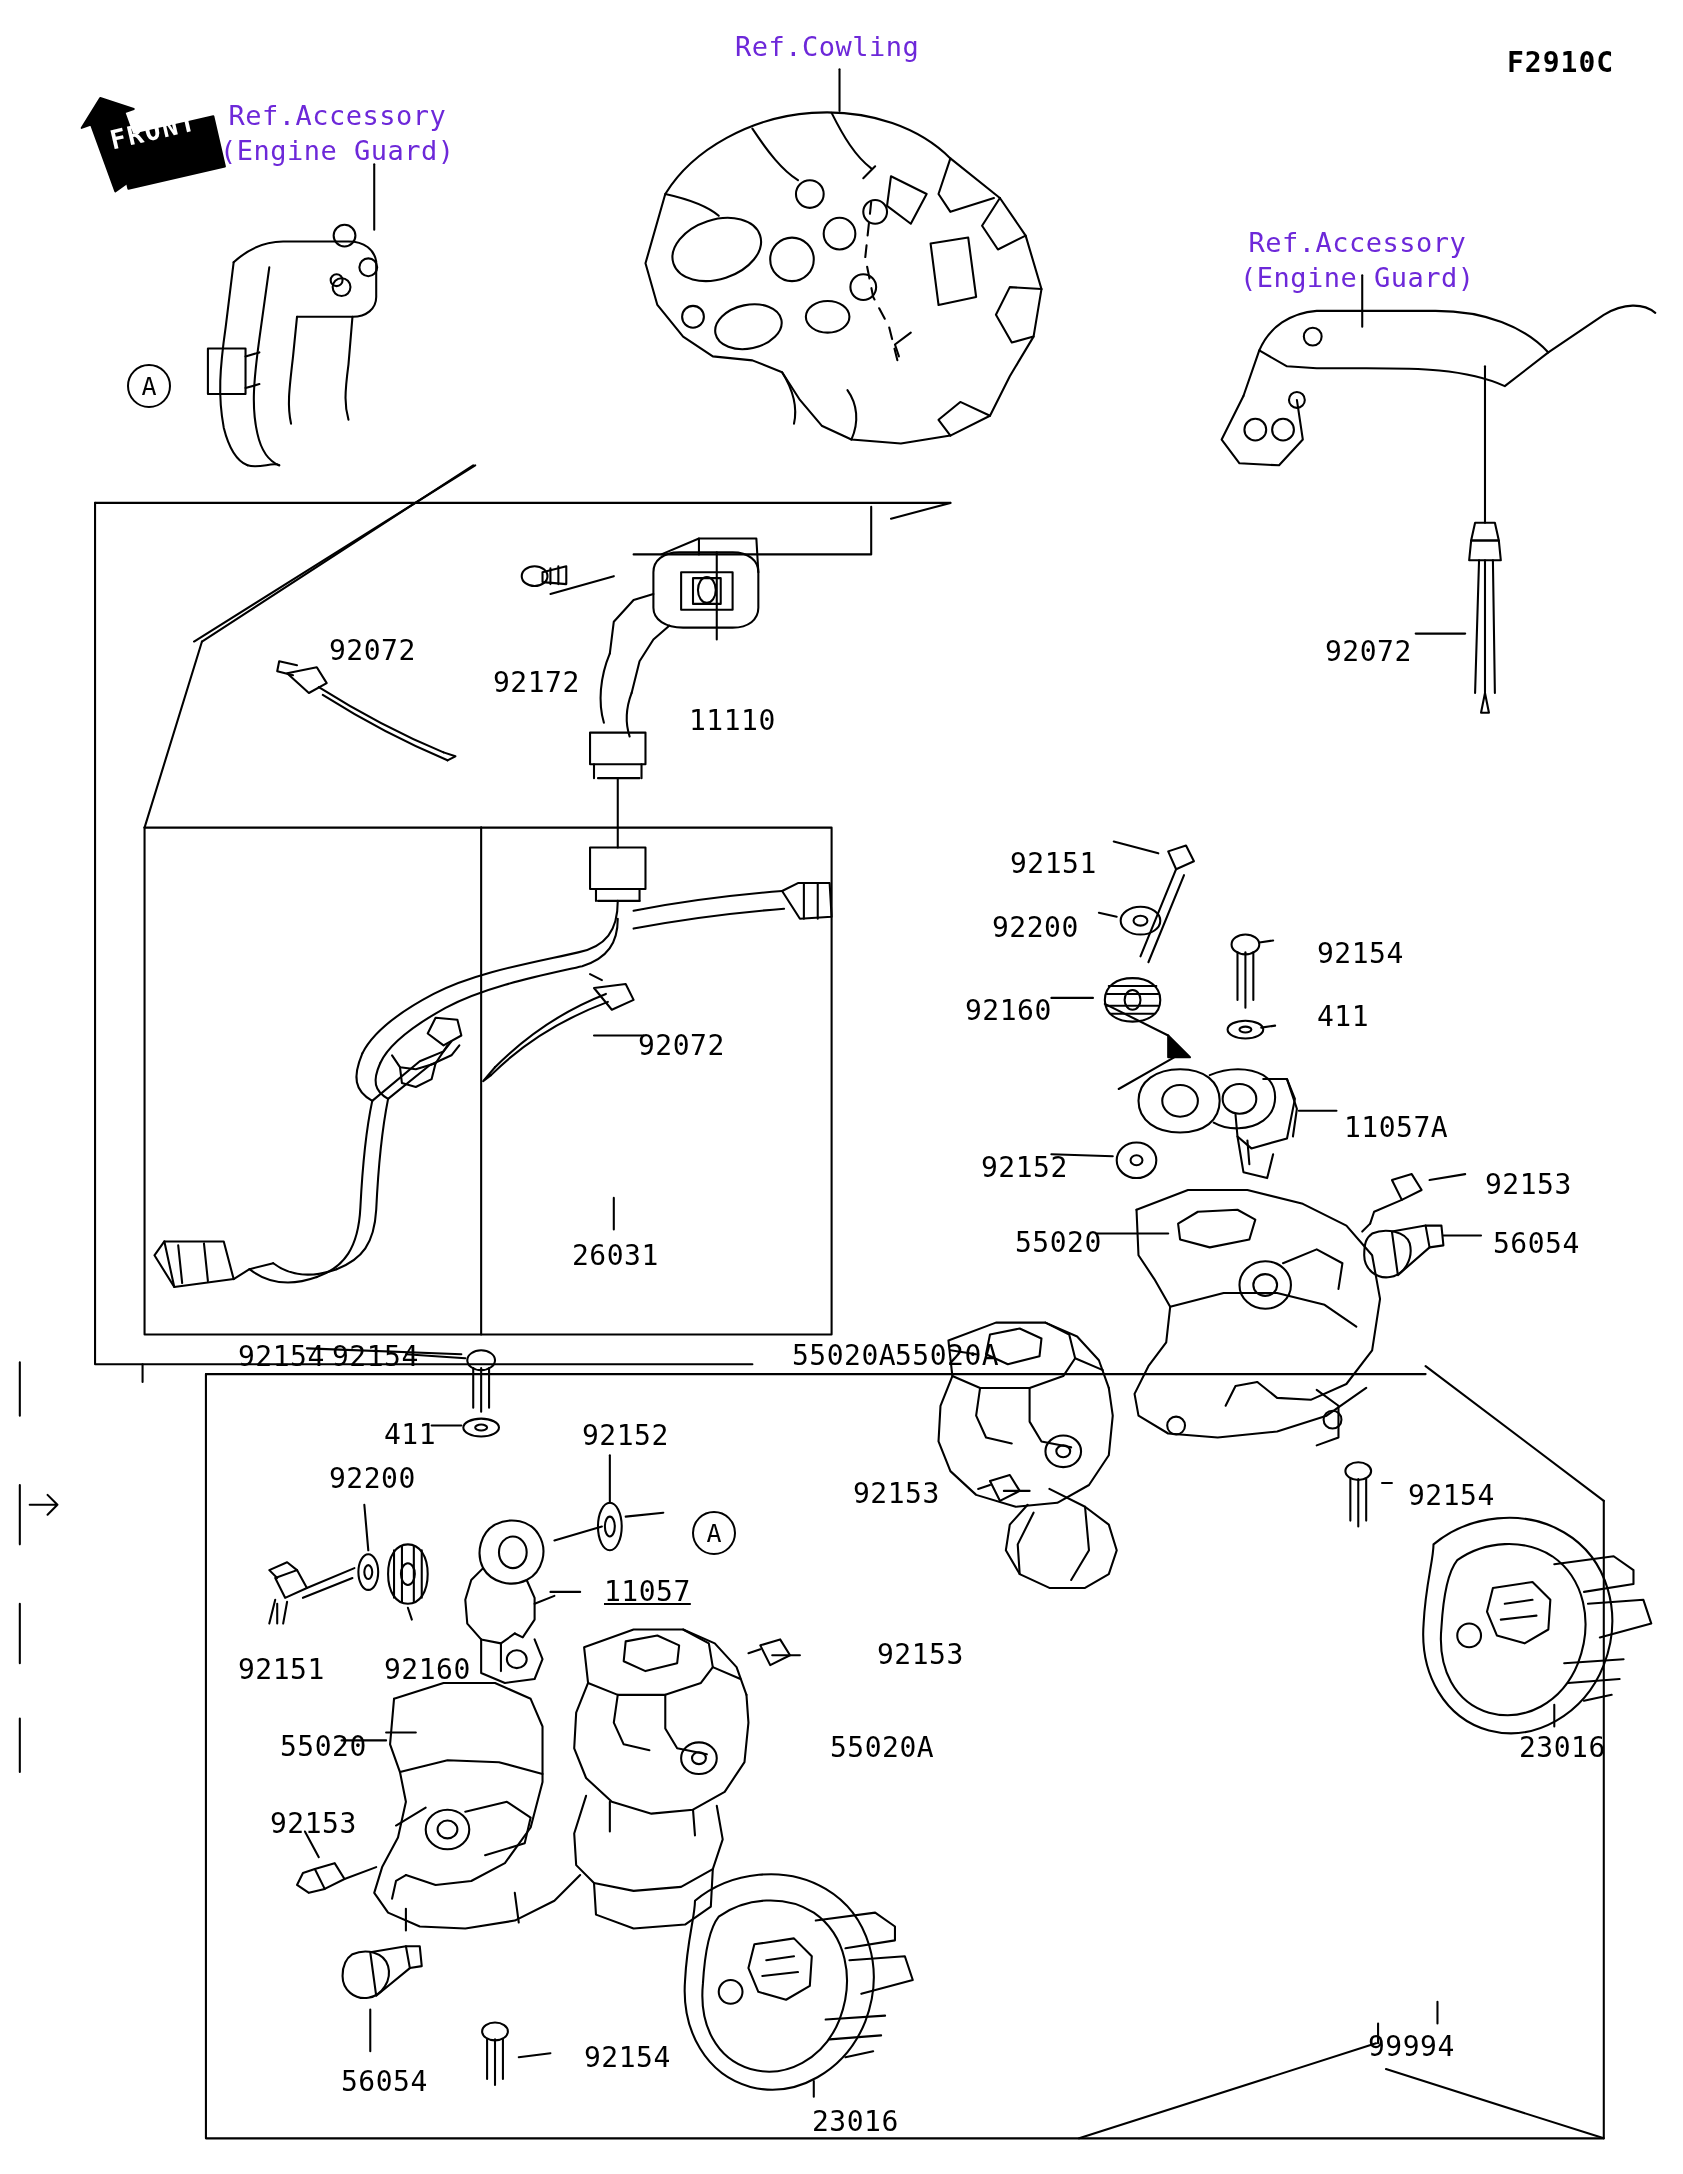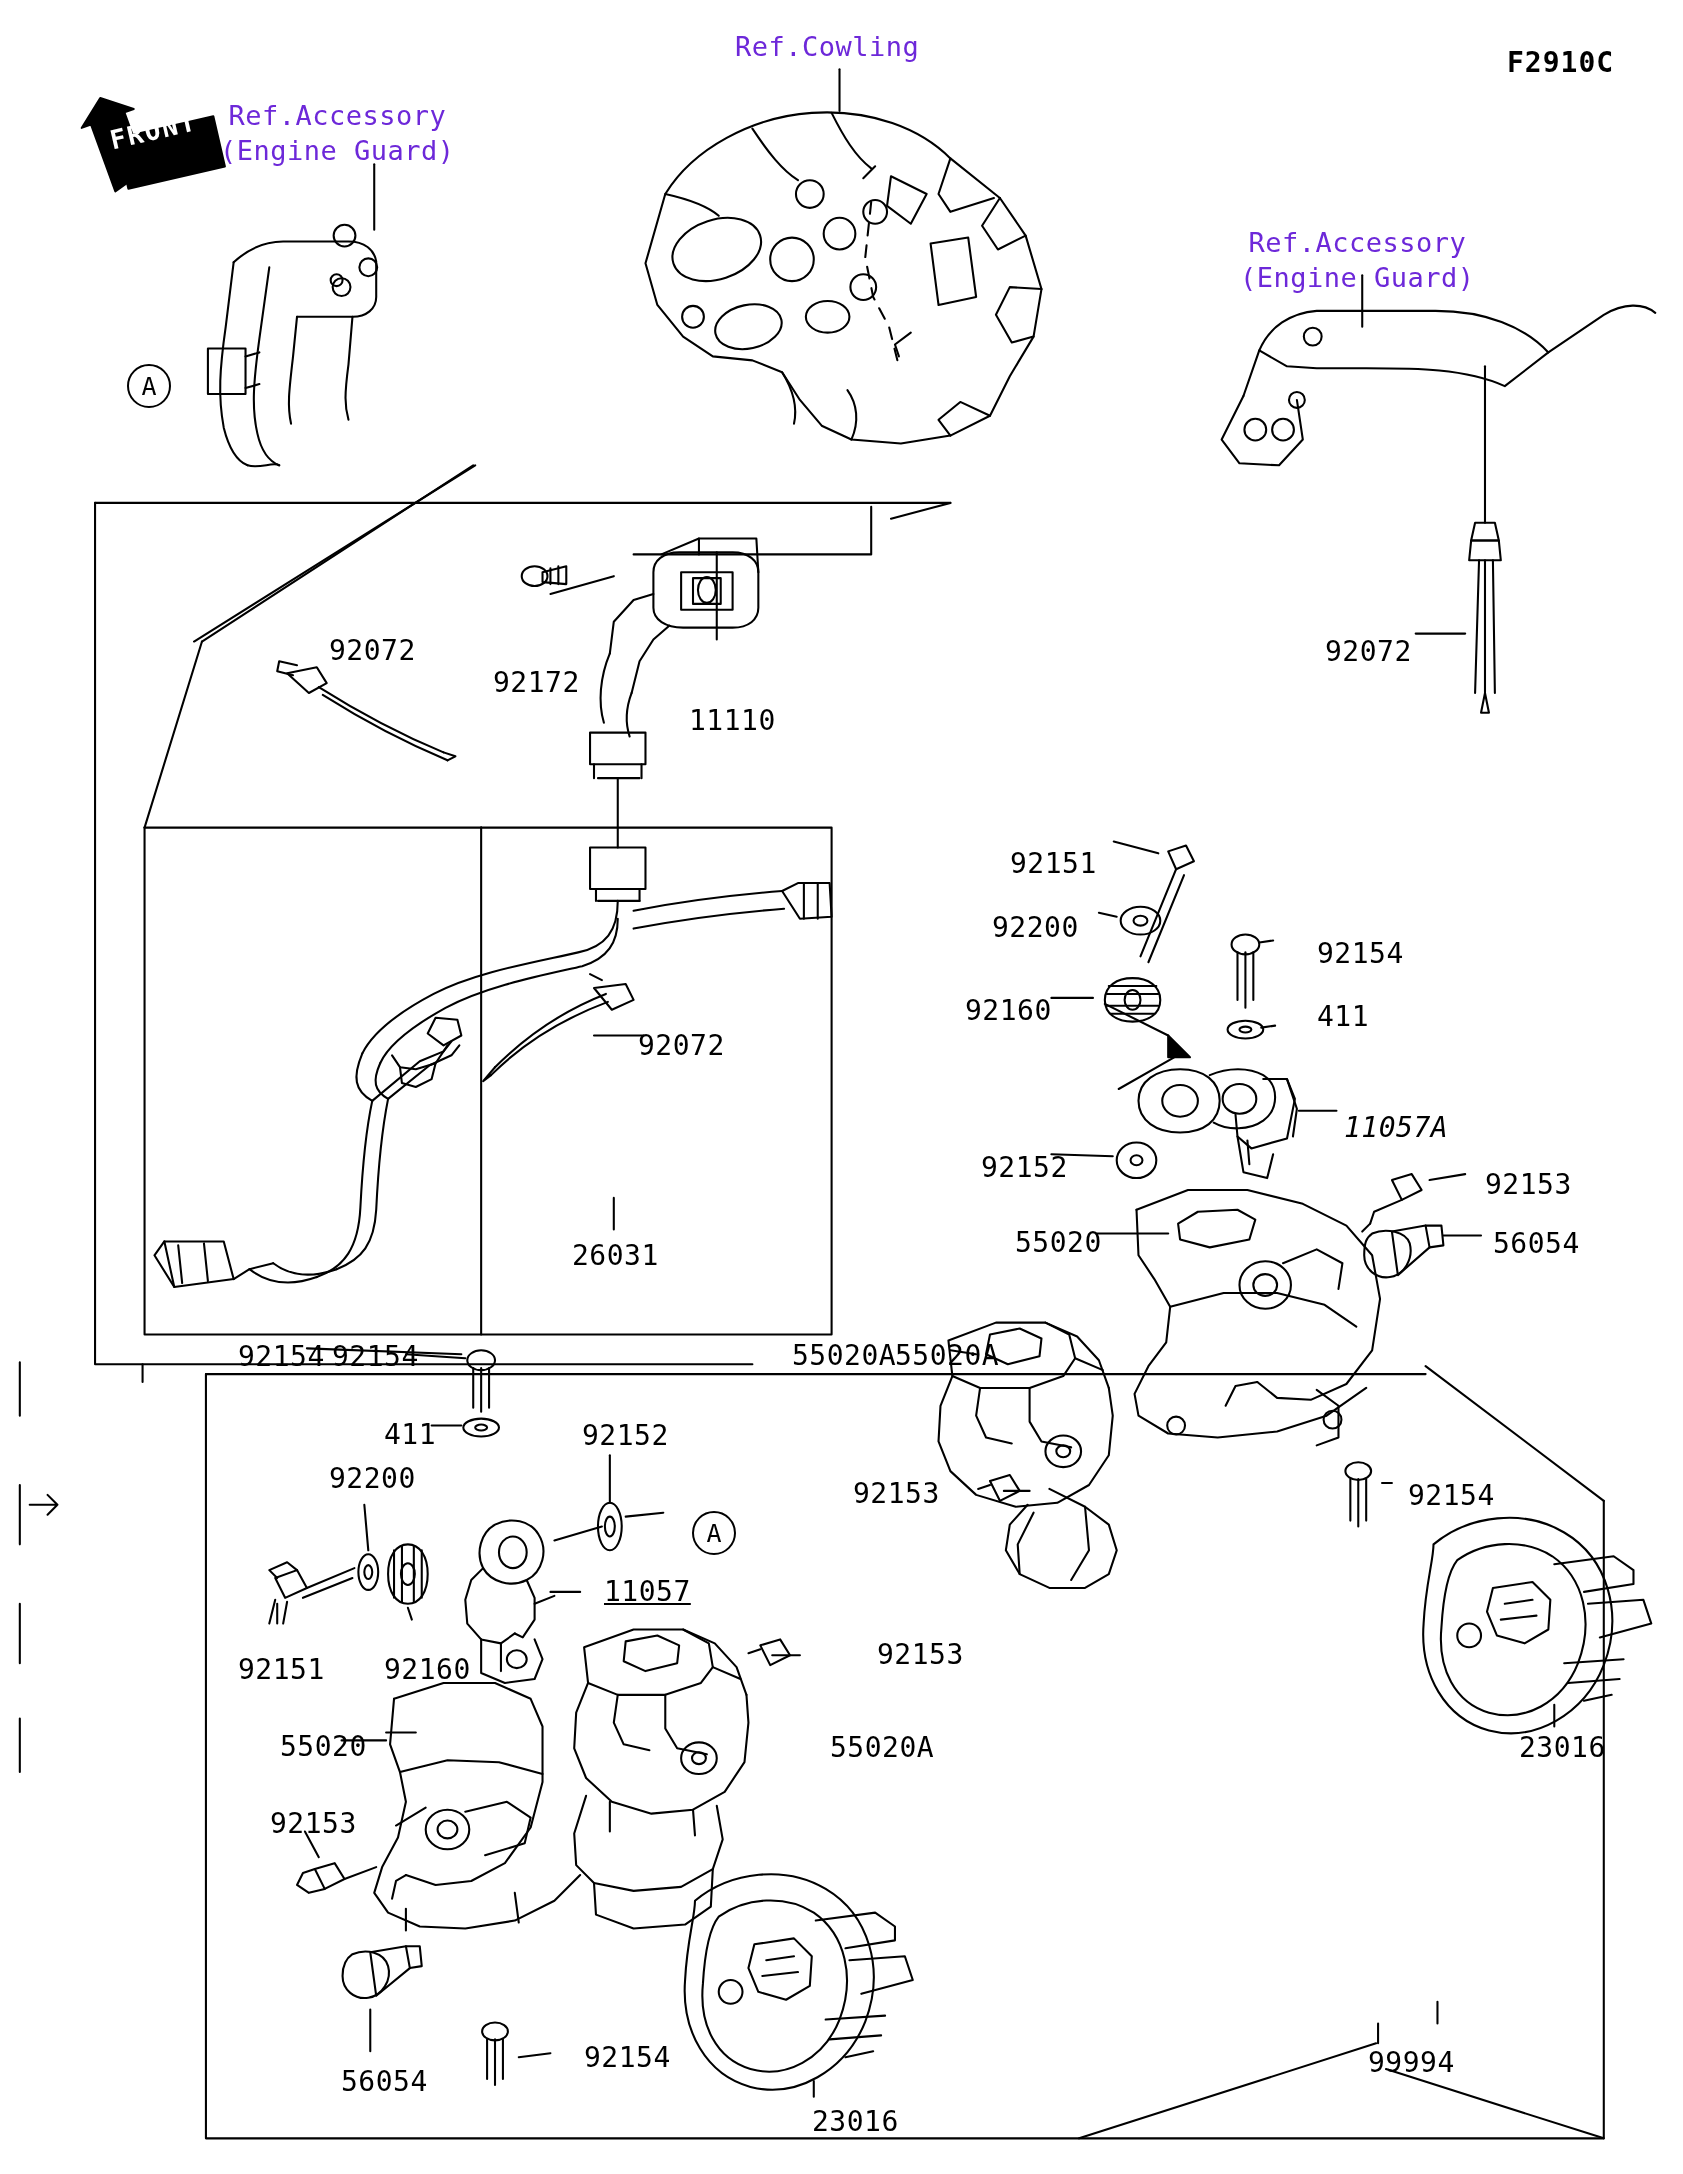--- a/index.html
+++ b/index.html
@@ -451,21 +451,21 @@
 
   <div class="code" style="left:329px; top:634px;">92072</div>
   <div class="code" style="left:493px; top:656px;margin-top:10px;">92172</div>
   <div class="code" style="left:689px; top:704px;">11110</div>
   <div class="code" style="left:1325px; top:635px;">92072</div>
   <div class="code" style="left:1010px; top:847px;">92151</div>
   <div class="code" style="left:992px; top:911px;">92200</div>
   <div class="code" style="left:1317px; top:937px;">92154</div>
   <div class="code" style="left:965px; top:994px;">92160</div>
   <div class="code" style="left:1317px; top:1000px;">411</div>
-  <div class="code" style="left:1344px; top:1111px;font-style:italic;">11057A</div>
+  <div class="code" style="left:1344px; top:1111px;">11057A</div>
   <div class="code" style="left:981px; top:1151px;">92152</div>
   <div class="code" style="left:1485px; top:1168px;">92153</div>
   <div class="code" style="left:1015px; top:1226px;">55020</div>
   <div class="code" style="left:1493px; top:1227px;">56054</div>
   <div class="code" style="left:638px; top:1029px;">92072</div>
   <div class="code" style="left:572px; top:1239px;text-align:right;">26031</div>
   <div class="code" style="left:238px; top:1340px;">92154</div>
   <div class="code" style="left:332px; top:1340px;">92154</div>
   <div class="code" style="left:792px; top:1339px;">55020A</div>
   <div class="code" style="left:895px; top:1339px;">55020A</div>
@@ -478,19 +478,19 @@
   <div class="code" style="left:238px; top:1653px;">92151</div>
   <div class="code" style="left:384px; top:1653px;">92160</div>
   <div class="code" style="left:877px; top:1638px;">92153</div>
   <div class="code" style="left:1519px; top:1731px;">23016</div>
   <div class="code" style="left:280px; top:1730px;">55020</div>
   <div class="code" style="left:830px; top:1731px;">55020A</div>
   <div class="code" style="left:270px; top:1807px;">92153</div>
   <div class="code" style="left:341px; top:2065px;">56054</div>
   <div class="code" style="left:584px; top:2041px;">92154</div>
   <div class="code" style="left:812px; top:2105px;">23016</div>
-  <div class="code" style="left:1368px; top:2030px;margin-top:16px;">99994</div>
+  <div class="code" style="left:1368px; top:2030px;">99994</div>
 
   <div class="circlabel" style="left:127px; top:364px;">A</div>
   <div class="circlabel" style="left:692px; top:1511px;">A</div>
 
 </div>
 
 
 </body></html>

